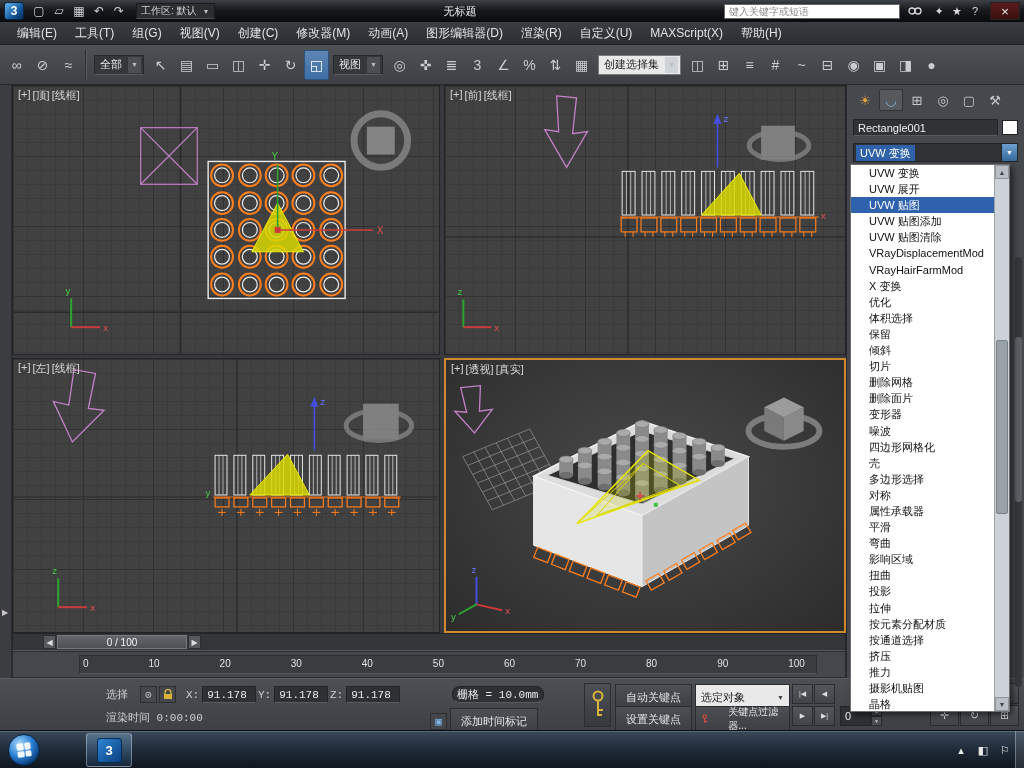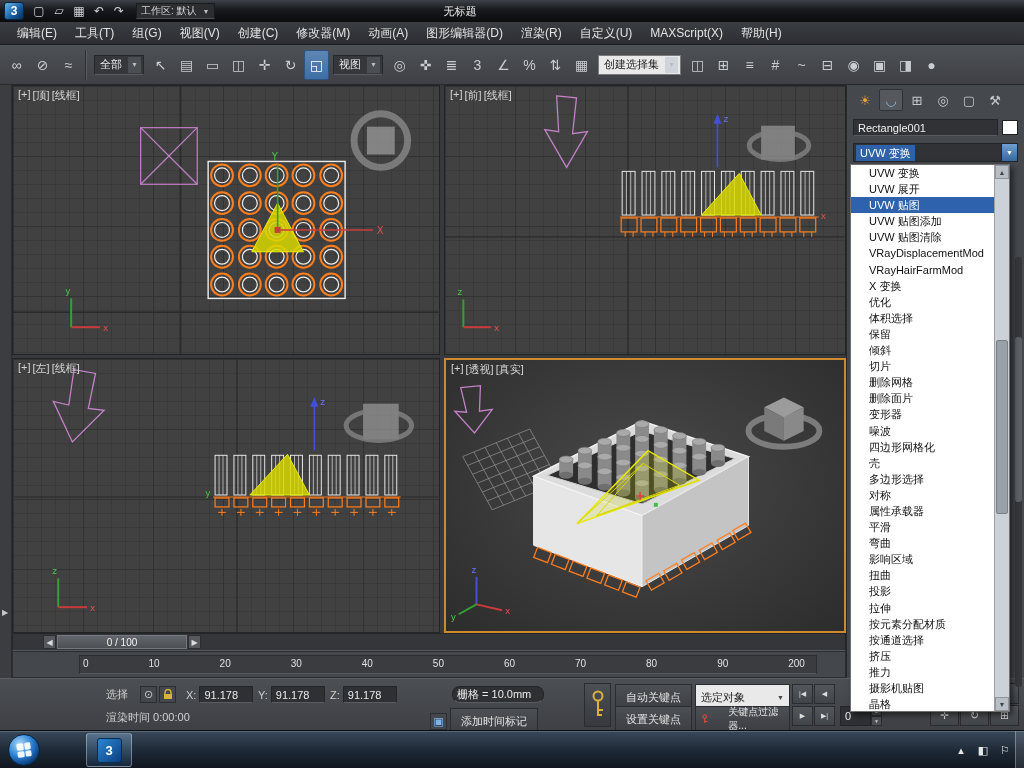--- a/index.html
+++ b/index.html
@@ -104,21 +104,21 @@
   
   .leftstrip { position:absolute; left:0; top:85px; width:12px; height:593px; background:#3b3d41; border-right:1px solid #2a2c2f; }
   .leftstrip .arrow { position:absolute; left:2px; top:523px; color:#c8c8c8; font-size:8px; }
 
   
   .bottombar { position:absolute; left:0; top:678px; width:1024px; height:52px;
     background:linear-gradient(#4c4f54,#3e4045); border-top:1px solid #5b5e63; z-index:9; }
   .listener { position:absolute; left:2px; top:3px; width:97px; height:46px; border:1px solid #26282b; }
   .listener-pink { height:22px; background:#f2dade; border-bottom:1px solid #8a8a8a; }
   .listener-label { height:22px; background:#3a3c40; color:#f0f0f0; display:flex; align-items:center; padding:0 3px; font-size:10.5px; white-space:nowrap; overflow:hidden; }
-  .sb-abs { position:absolute; display:flex; align-items:center; }
+  .sb-abs { position:absolute; display:flex; align-items:center;font-family:Liberation Mono, monospace; }
   .sb-lbl { color:#d0d0d0; margin-right:3px; }
   .sb-field { background:#2e3033; border:1px solid #232528; border-bottom-color:#585b60; color:#eaeaea;
     height:17px; display:flex; align-items:center; padding:0 4px; }
   .sb-ico { width:17px; height:17px; display:flex; align-items:center; justify-content:center; color:#c8cbd0; font-size:11px;
     background:#44474c; border:1px solid #2c2e31; }
   .sb-btn { background:linear-gradient(#4c4f54,#3c3e43); border:1px solid #2a2c2f; color:#e4e4e4;
     height:20px; display:flex; align-items:center; justify-content:center; padding:12px 5px; }
   .sb-btn.light { background:#e9e9e9; color:#202020; justify-content:space-between; }
   .keybig { position:absolute; left:584px; top:4px; width:27px; height:44px; background:linear-gradient(#4c4f54,#37393d);
     border:1px solid #2a2c2f; display:flex; align-items:center; justify-content:center; }
@@ -165,20 +165,36 @@
         <div class="item">▱</div>
         <div class="item">▦</div>
         <div class="item">↶</div>
         <div class="item">↷</div>
       </div>
     <div class="ws-combo">
       <span>工作区: 默认</span>
       <span class="caret">▼</span>
     </div>
     <div class="t-title">无标题</div>
+    <div class="t-right">
+      <input class="search" placeholder="键入关键字或短语" style="">
+      <span class="t-ico">
+        <svg width="14" height="12" viewBox="0 0 14 12">
+            <circle cx="4" cy="6" r="3" fill="none" stroke="#d8d8d8" stroke-width="1.3"></circle>
+            <circle cx="10" cy="6" r="3" fill="none" stroke="#d8d8d8" stroke-width="1.3"></circle>
+            <line x1="6" y1="4" x2="8" y2="4" stroke="#d8d8d8" stroke-width="1.2"></line>
+          </svg>
+      </span>
+      <div style="display:flex">
+          <div class="t-ico item">✦</div>
+          <div class="t-ico item">★</div>
+          <div class="t-ico item">?</div>
+        </div>
+      <div class="closebtn">×</div>
+    </div>
   </div>
 
   <div class="menubar">
       <div class="menu-item">编辑(E)</div>
       <div class="menu-item">工具(T)</div>
       <div class="menu-item">组(G)</div>
       <div class="menu-item">视图(V)</div>
       <div class="menu-item">创建(C)</div>
       <div class="menu-item">修改器(M)</div>
       <div class="menu-item">动画(A)</div>
@@ -630,21 +646,21 @@
         <div class="tick">0</div>
         <div class="tick">10</div>
         <div class="tick">20</div>
         <div class="tick">30</div>
         <div class="tick">40</div>
         <div class="tick">50</div>
         <div class="tick">60</div>
         <div class="tick">70</div>
         <div class="tick">80</div>
         <div class="tick">90</div>
-        <div class="tick">200</div>
+        <div class="tick">100</div>
       </div>
   </div>
 
   <div class="bottombar">
 
     <div class="sb-abs" style="left:106px;top:8px;">
       <span class="sb-lbl">选择</span>
     </div>
     <div class="sb-abs" style="left:140px;top:7px;gap:2px;">
       <span class="sb-ico">⊙</span>

